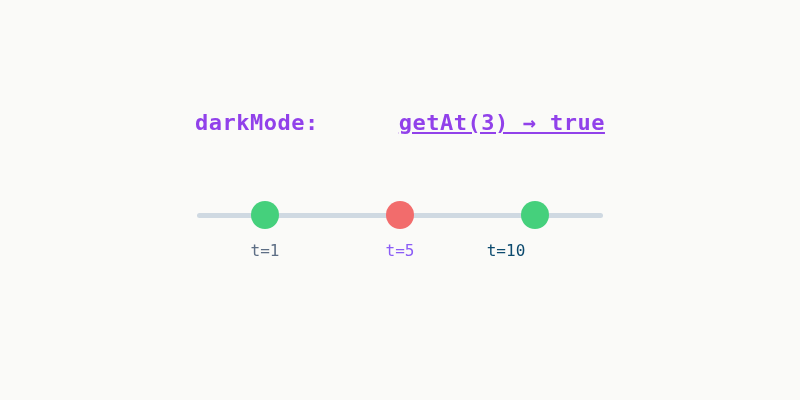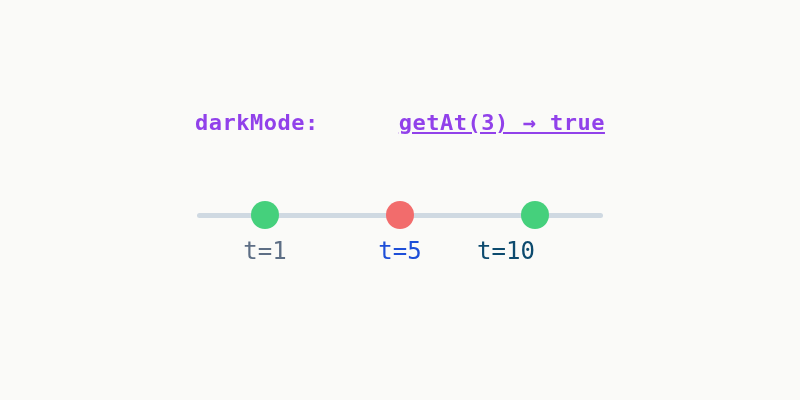--- a/index.html
+++ b/index.html
@@ -43,21 +43,21 @@
     top: 201px;
     width: 28px;
     height: 28px;
     border-radius: 50%;
     transform: translateX(-50%);
   }
   .tick-label {
     position: absolute;
     top: 240px;
     transform: translateX(-50%);
-    font-size: 24px;
+    font-size: 16px;
     line-height: 22px;
     white-space: pre;
   }
 </style>
 </head>
 <body>
 
 <div class="stage" style="background-color: rgb(250, 250, 248);">
 
   <div class="header">
@@ -67,21 +67,21 @@
 
   <div class="track" style="background-color: rgb(207, 217, 226);"></div>
 
   <div>
     <div class="dot" style="left: 265px; background-color: rgb(69, 208, 124);"></div>
     <div class="tick-label" style="left: 265px; color: rgb(93, 110, 133);">t=1</div>
   </div>
 
   <div>
     <div class="dot" style="left: 400px; background-color: rgb(242, 108, 108);"></div>
-    <div class="tick-label" style="left: 400px; color: #1d4ed8;">t=5</div>
+    <div class="tick-label" style="left: 400px; color: #8b5cf6;">t=5</div>
   </div>
 
   <div>
     <div class="dot" style="left: 535px; background-color: rgb(69, 208, 124);"></div>
     <div class="tick-label" style="left: 506px; color: #0c4a6e;">t=10</div>
   </div>
 
 </div>
 
 </body></html>

